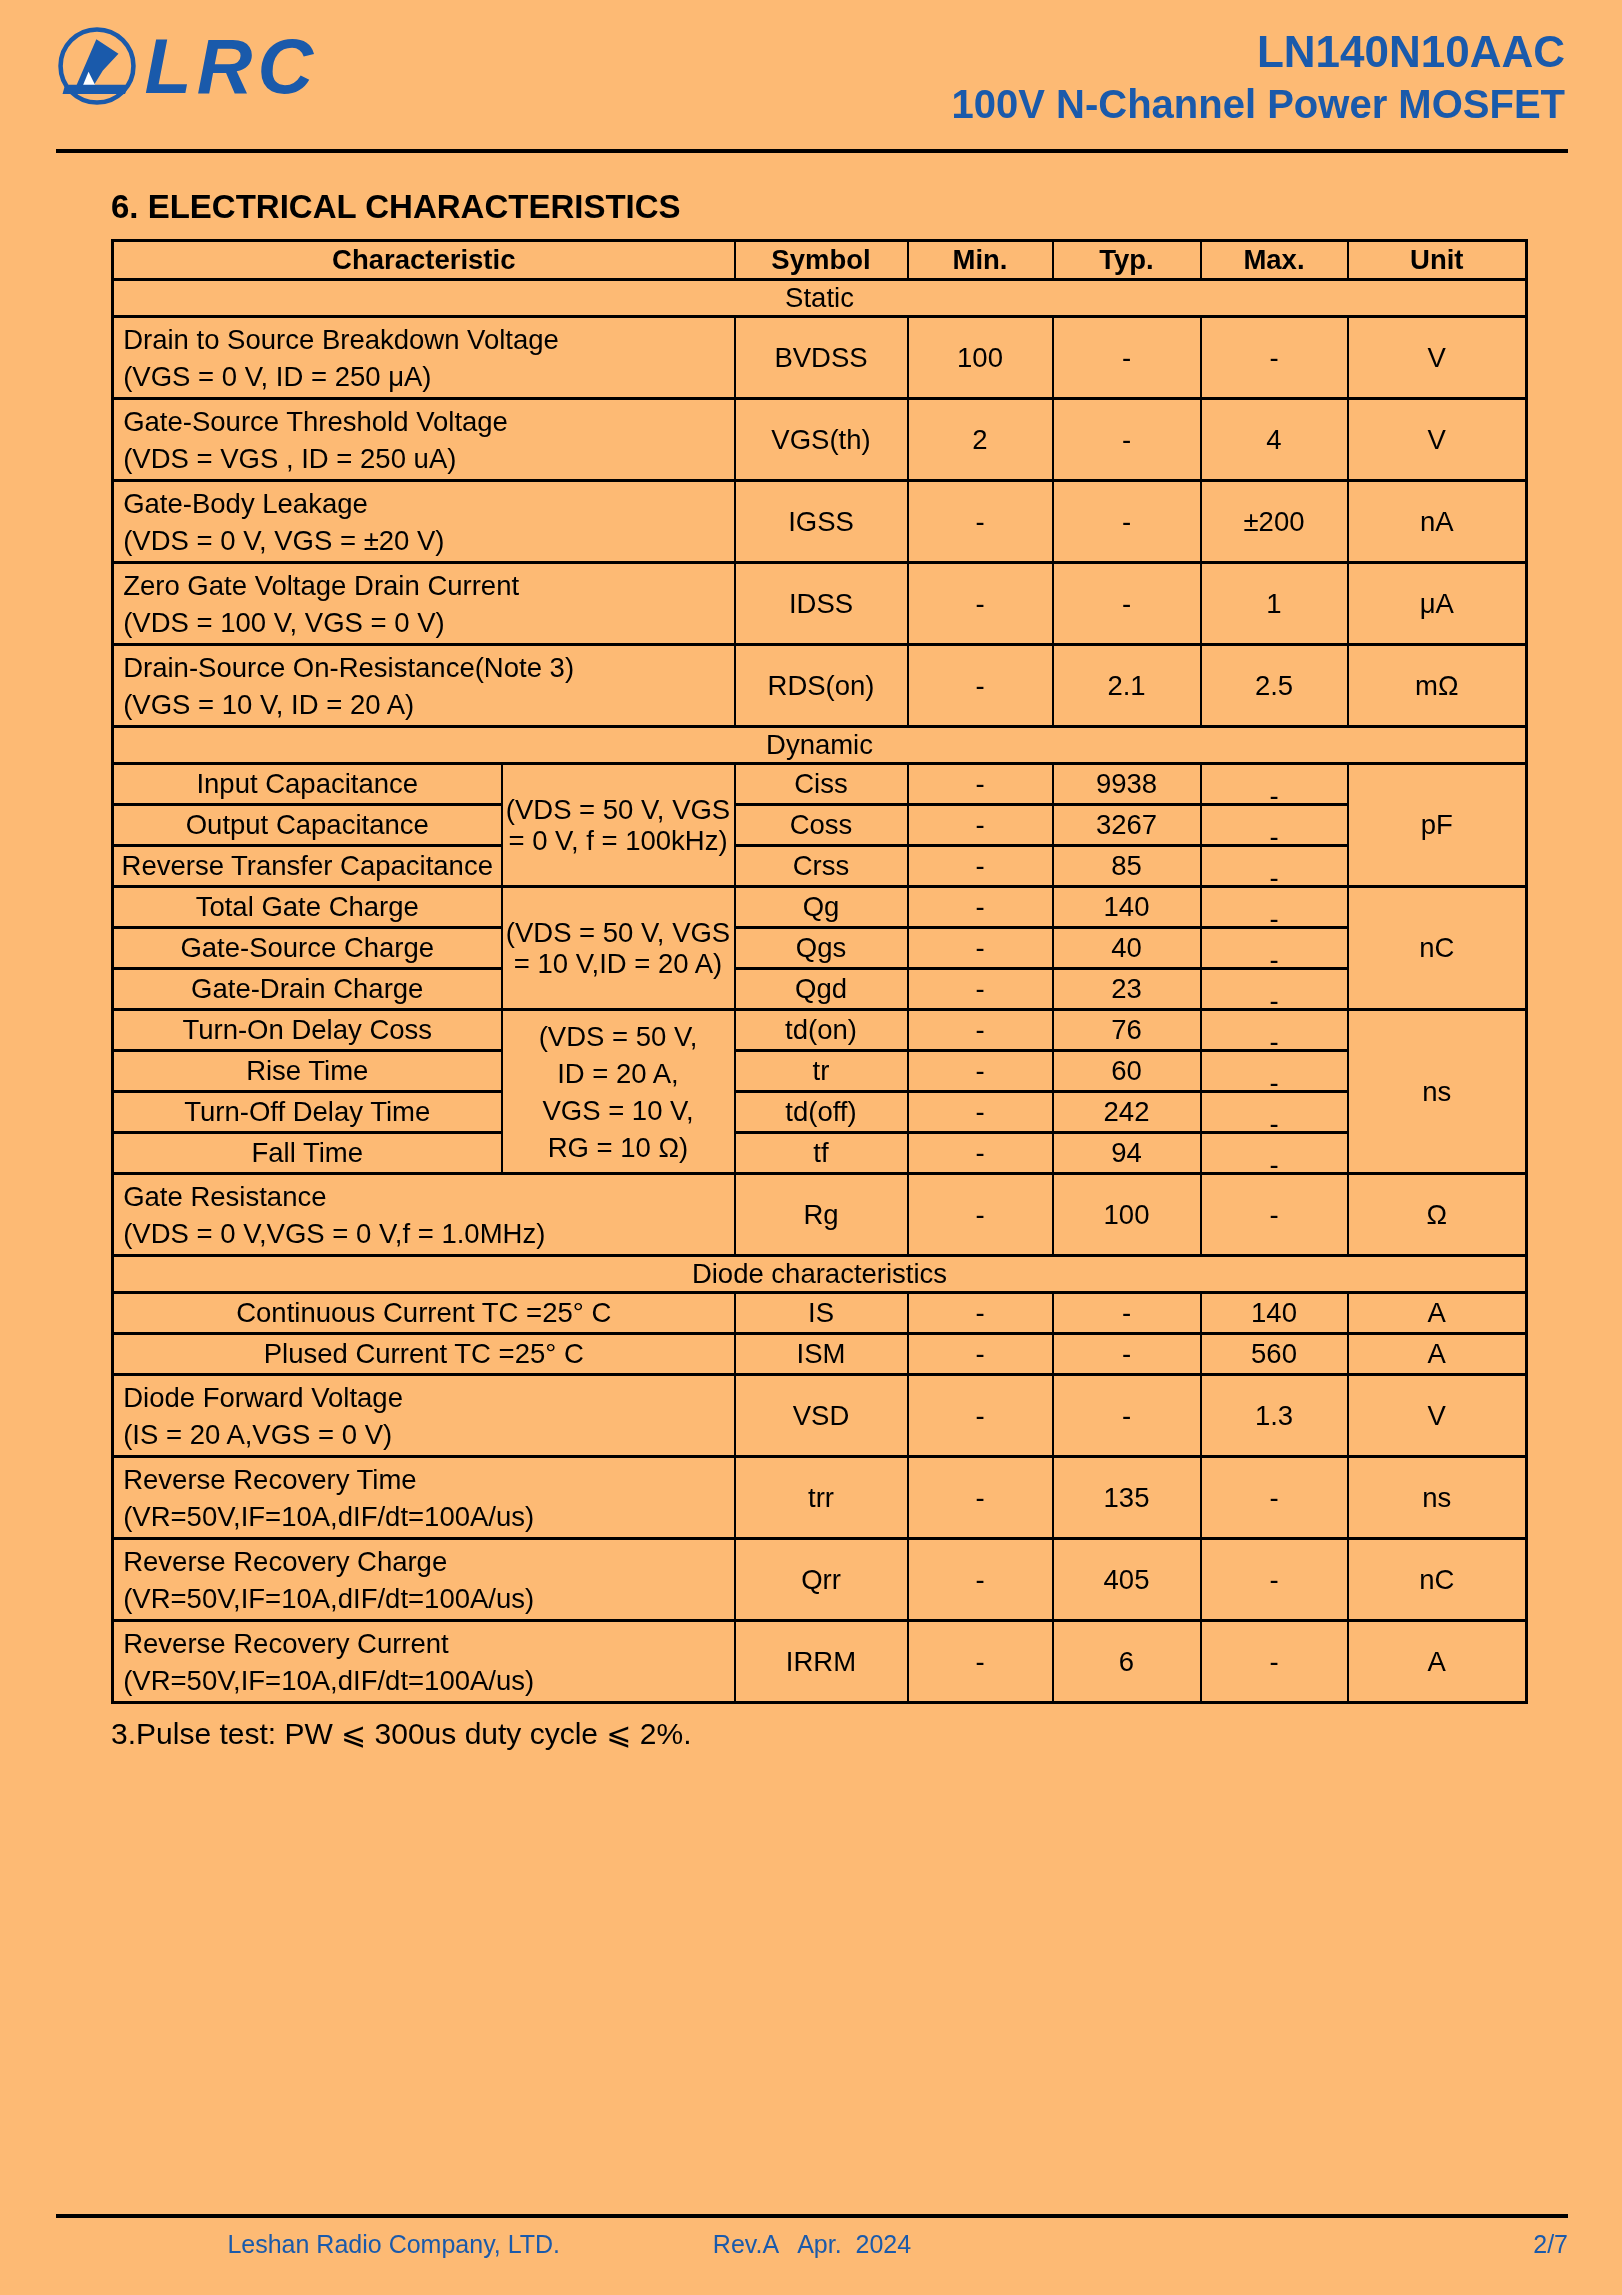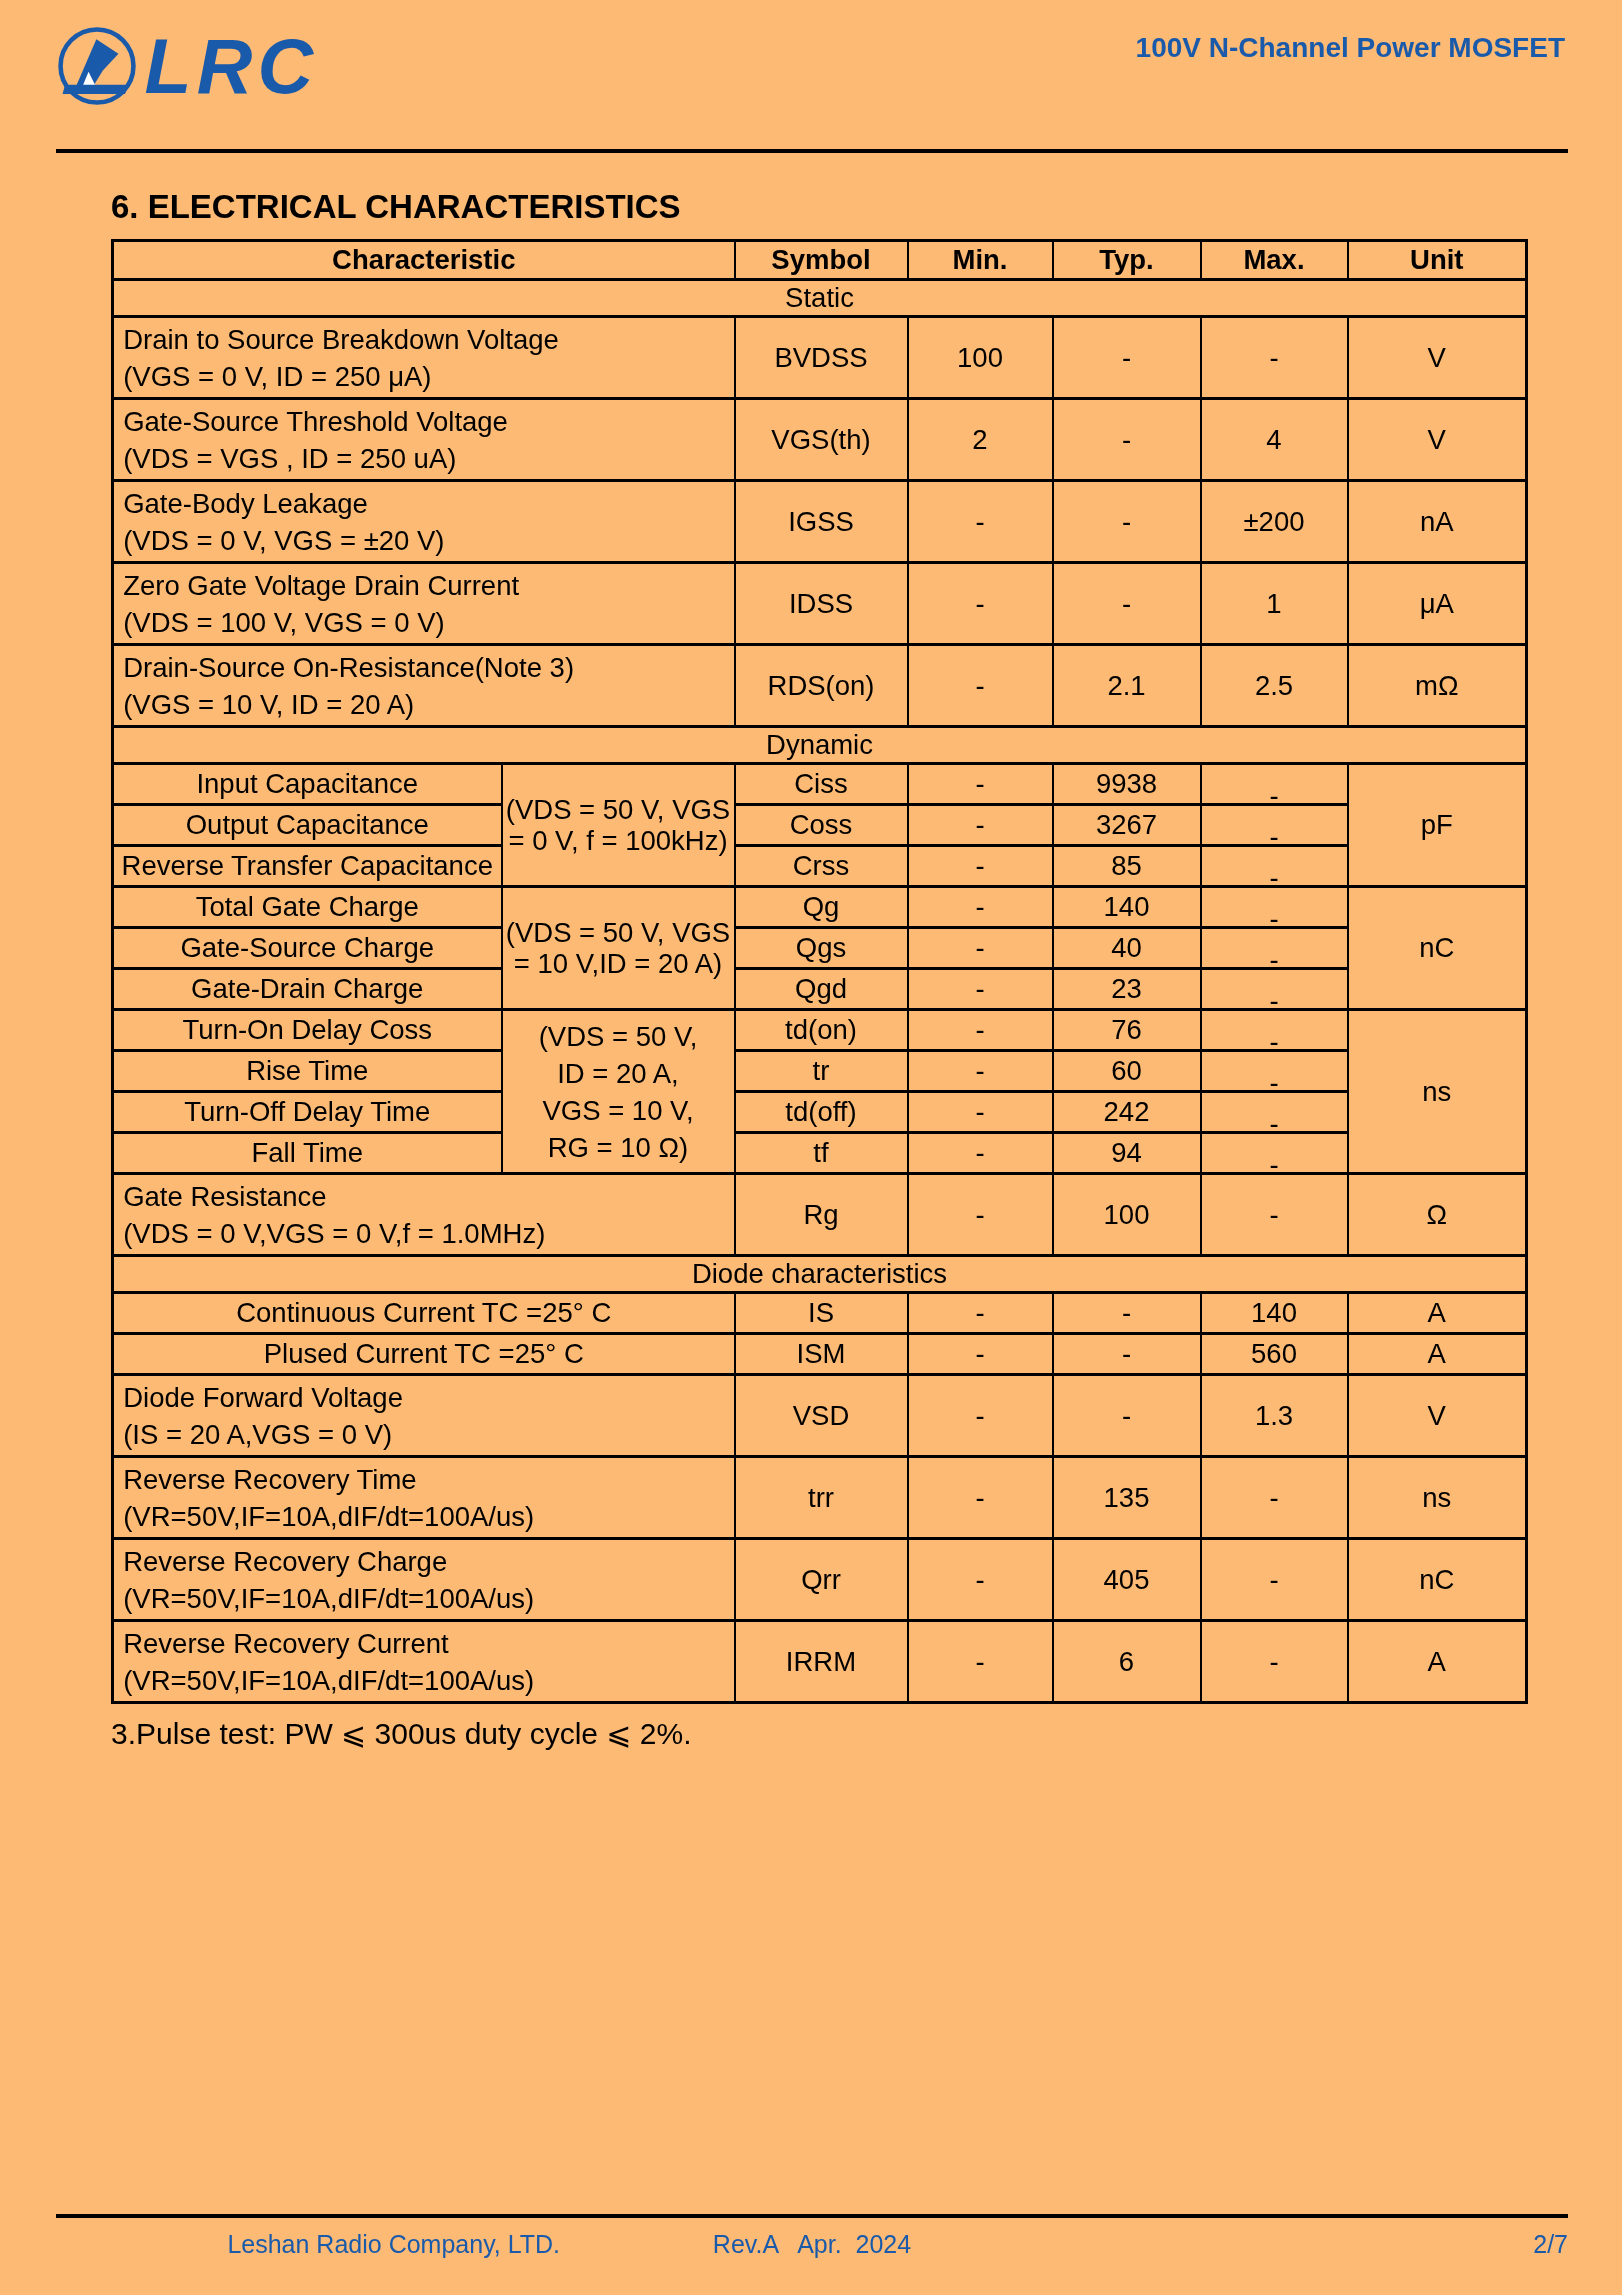--- a/index.html
+++ b/index.html
@@ -13,21 +13,21 @@
   }
   
   .hdr-logo{position:absolute;left:56px;top:25px;display:flex;align-items:center;}
   .logo-svg{width:82px;height:82px;display:block;}
   .brand-text{
     font-size:77px;font-weight:bold;font-style:italic;
     color:#1a5aab;letter-spacing:5.2px;line-height:1;margin-left:6.5px;
   }
   .hdr-right{position:absolute;right:58px;top:27.5px;text-align:right;color:#1a5aab;}
   .part-number{font-size:44px;font-weight:bold;line-height:1.1;}
-  .subtitle{font-size:28px;font-weight:bold;line-height:1.2;margin-top:3.9px;}
+  .subtitle{font-size:40px;font-weight:bold;line-height:1.2;margin-top:3.9px;}
   .hdr-rule{position:absolute;left:56px;top:149px;width:1512px;height:3.9px;background:#000;}
   
   .content{position:absolute;left:111px;top:188px;width:1413px;}
   .sec-title{font-size:33px;font-weight:bold;color:#000;margin:0 0 13px 0;}
   table.chars{border-collapse:collapse;width:1413px;table-layout:fixed;}
   table.chars{border:3.9px solid #000;}
   table.chars td{
     border:2px solid #000;
     border-top-width:3.3px;border-bottom-width:3.3px;
     vertical-align:middle;
@@ -67,20 +67,21 @@
   <div class="hdr-logo">
     <svg class="logo-svg" viewBox="0 0 126 126">
       <circle cx="63" cy="63" r="56" fill="none" stroke="#1a5aab" stroke-width="7"></circle>
       <path d="M30,96 L62,22 L96,44 L72,70 L56,96 Z" fill="#1a5aab"></path>
       <path d="M50,72 L62,96 L40,96 Z" fill="#ffffff"></path>
       <path d="M14,92 L112,92 L106,106 L10,106 Z" fill="#1a5aab"></path>
     </svg>
     <span class="brand-text">LRC</span>
   </div>
   <div class="hdr-right">
+    <div class="part-number">LN140N10AAC</div>
     <div class="subtitle">100V N-Channel Power MOSFET</div>
   </div>
   <div class="hdr-rule"></div>
 
   <div class="content">
     <div class="sec-title">6. ELECTRICAL CHARACTERISTICS</div>
 
     <table class="chars">
       <colgroup>
         <col style="width:389px">

